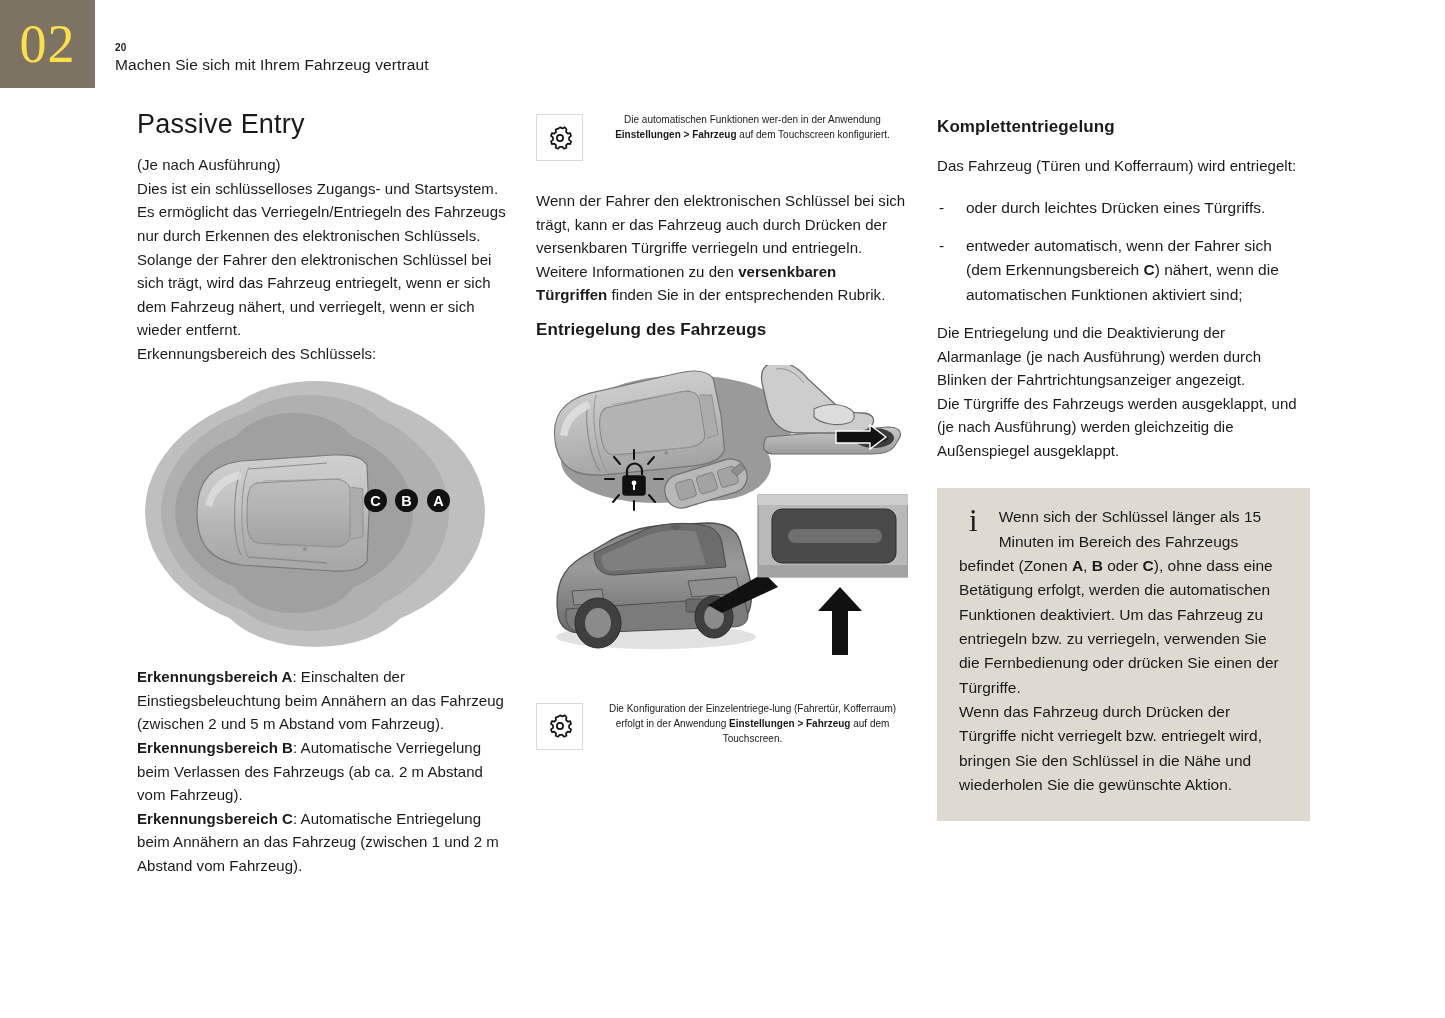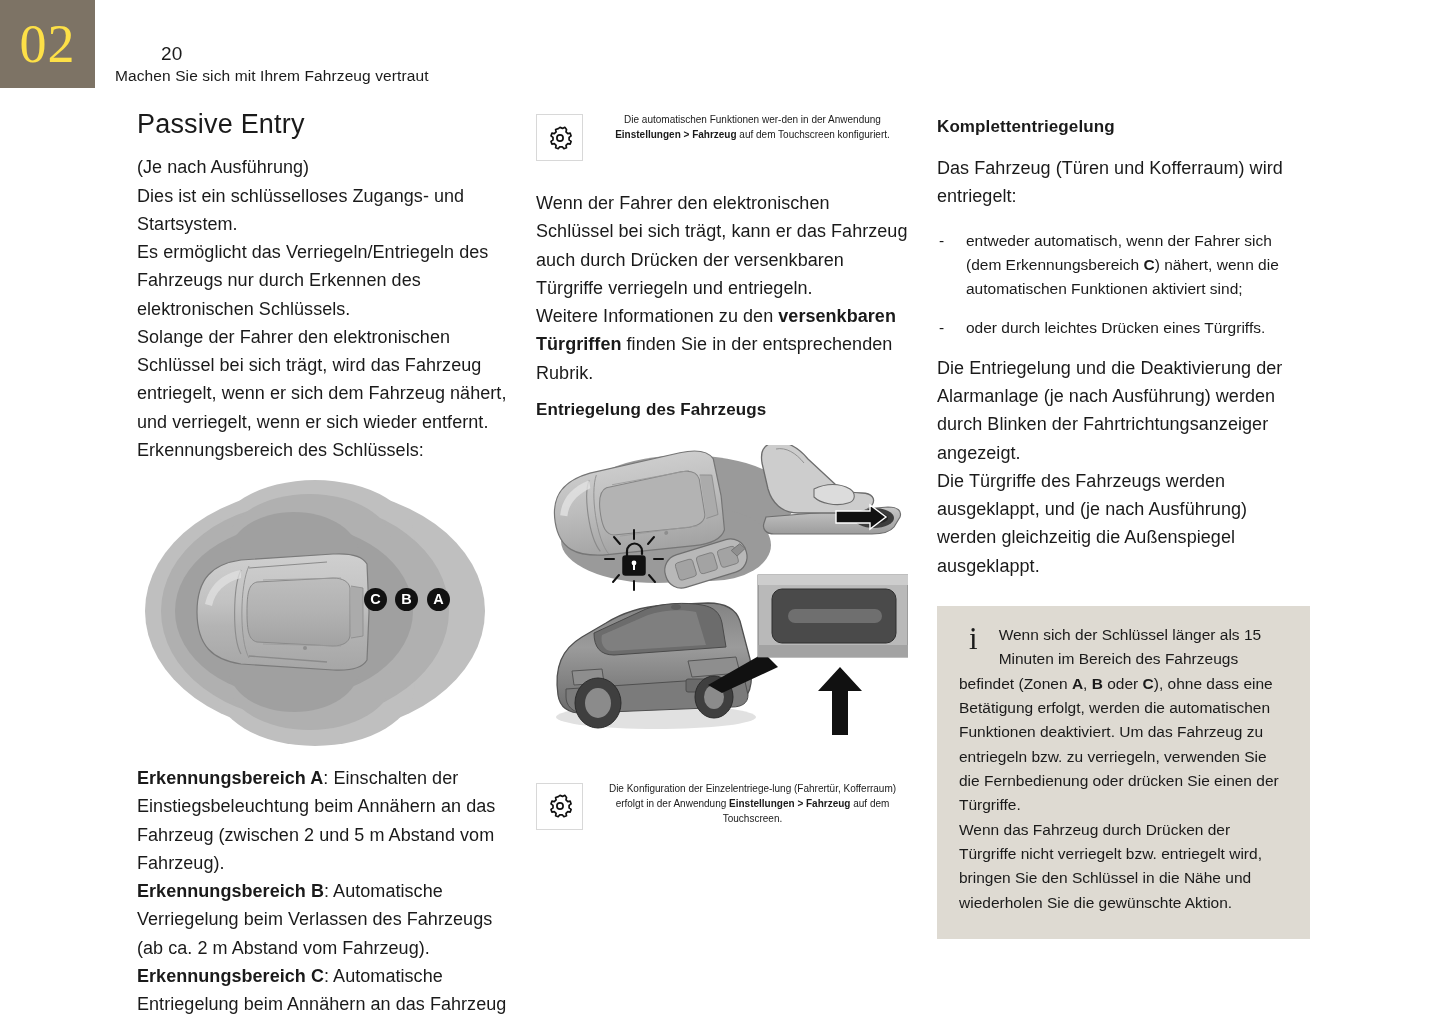--- a/index.html
+++ b/index.html
@@ -34,25 +34,24 @@
     color: #fde047;
     letter-spacing: 1px;
     line-height: 1;
   }
   .header-text {
     position: absolute;
     left: 115px; top: 42px;
     width: 700px;
   }
   .header-text .pageno {
-    font-size: 19px;
-    font-weight: normal;
+    font-size: 10px;
+    font-weight: bold;
     letter-spacing: 0.2px;
     line-height: 1.25;
-    margin-left: 46px;
   }
   .header-text .breadcrumb {
     font-size: 15.5px;
     line-height: 1.35;
     letter-spacing: 0.1px;
   }
 
   
   .col {
     position: absolute;
@@ -69,21 +68,21 @@
     margin-bottom: 13px;
     line-height: 1.2;
   }
   h2.subtitle {
     font-size: 17px;
     font-weight: bold;
     letter-spacing: 0.1px;
     line-height: 1.3;
   }
   p.body {
-    font-size: 18px;
+    font-size: 15px;
     line-height: 1.57;
     letter-spacing: 0.05px;
   }
   .bold { font-weight: bold; }
 
   
   .note-block {
     display: flex;
     align-items: flex-start;
     gap: 14px;
@@ -433,22 +432,22 @@
     </div>
   </div>
 
   <div class="col col3">
 
     <h2 class="subtitle" style="margin-top:8px;">Komplettentriegelung</h2>
 
     <p class="body" style="margin-top:16px;">Das Fahrzeug (Türen und Kofferraum) wird entriegelt:</p>
 
     <ul class="dashlist" style="margin-top:18px;">
+      <li><span>oder durch leichtes Drücken eines Türgriffs.</span></li>
       <li><span>entweder automatisch, wenn der Fahrer sich (dem Erkennungsbereich </span><span class="bold">C</span><span>) nähert, wenn die automatischen Funktionen aktiviert sind;</span></li>
-      <li><span>oder durch leichtes Drücken eines Türgriffs.</span></li>
     </ul>
 
     <p class="body" style="margin-top:8px; white-space:pre-line;">Die Entriegelung und die Deaktivierung der Alarmanlage (je nach Ausführung) werden durch Blinken der Fahrtrichtungsanzeiger angezeigt.
 Die Türgriffe des Fahrzeugs werden ausgeklappt, und (je nach Ausführung) werden gleichzeitig die Außenspiegel ausgeklappt.</p>
 
     <div class="info-box" style="margin-top:26px;">
       <span class="i-glyph">i</span><span>Wenn sich der Schlüssel länger als 15 Minuten im Bereich des Fahrzeugs befindet (Zonen </span><span class="bold">A</span><span>, </span><span class="bold">B</span><span> oder </span><span class="bold">C</span><span>), ohne dass eine Betätigung erfolgt, werden die automatischen Funktionen deaktiviert. Um das Fahrzeug zu entriegeln bzw. zu verriegeln, verwenden Sie die Fernbedienung oder drücken Sie einen der Türgriffe.</span><br><span>Wenn das Fahrzeug durch Drücken der Türgriffe nicht verriegelt bzw. entriegelt wird, bringen Sie den Schlüssel in die Nähe und wiederholen Sie die gewünschte Aktion.</span>
     </div>
   </div>
 

